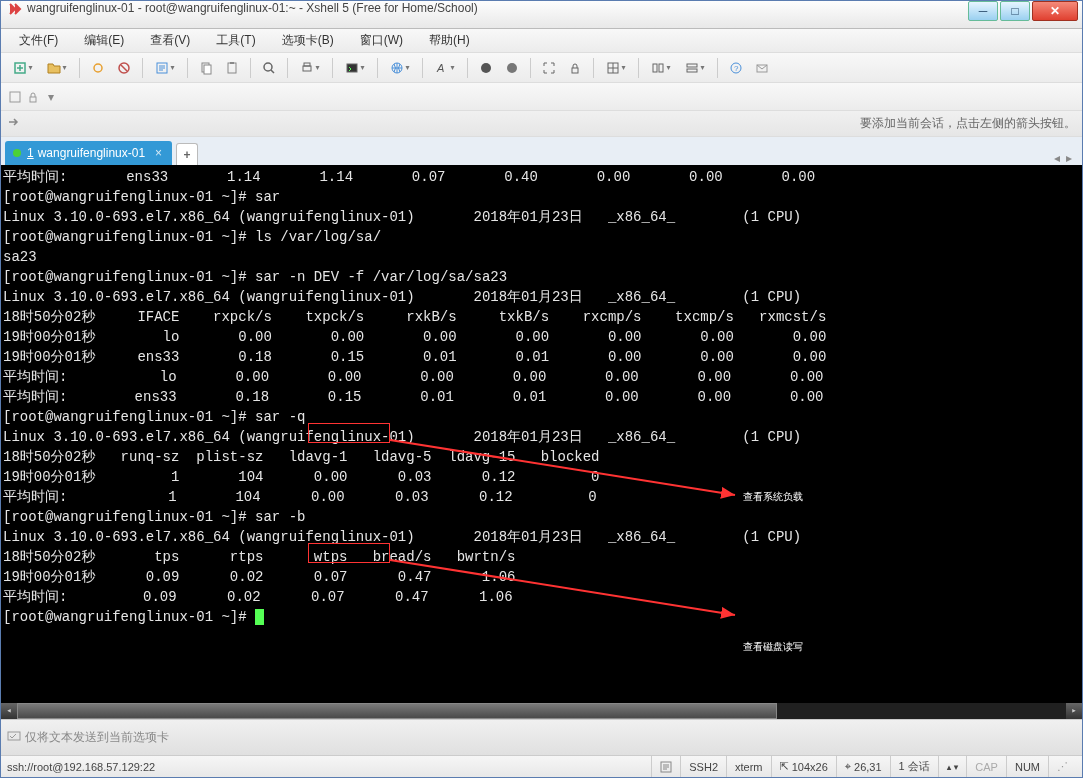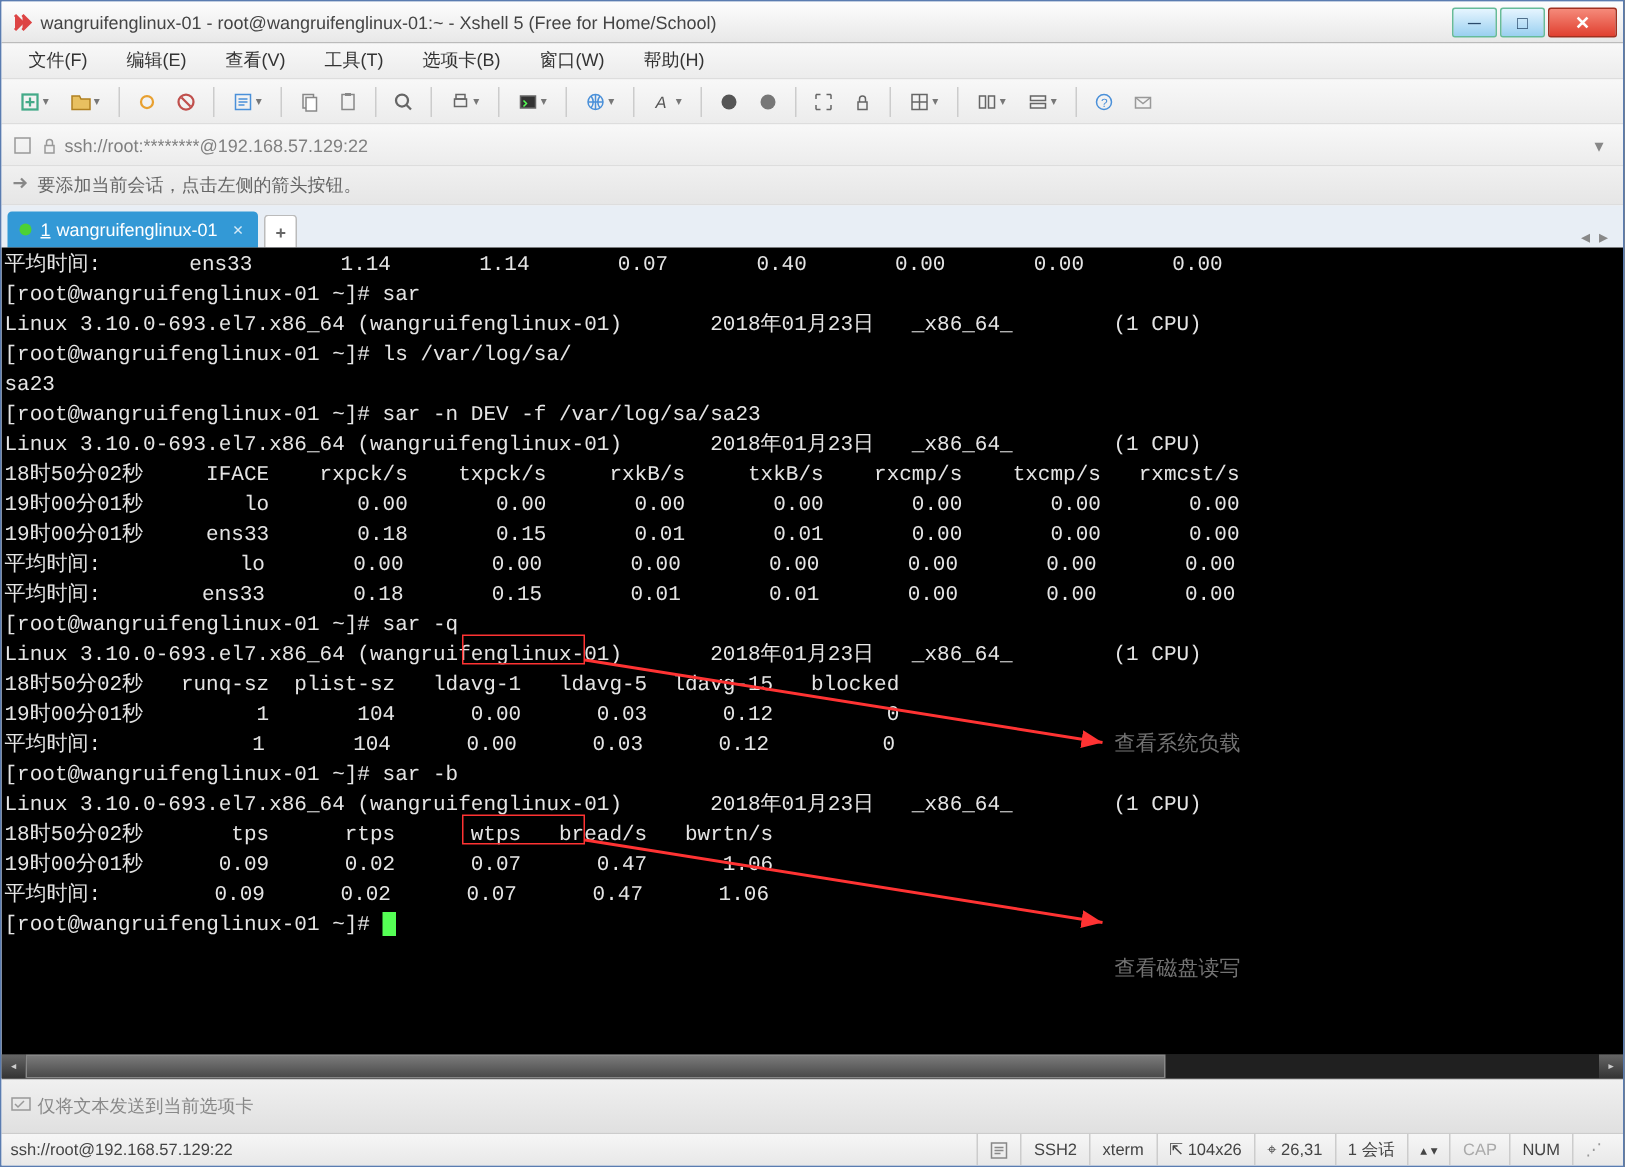--- a/index.html
+++ b/index.html
@@ -1,51 +1,51 @@
 <!DOCTYPE html>
 <html><head>
 <meta charset="utf-8">
 <style>
 * { margin: 0; padding: 0; box-sizing: border-box; }
 body { font-family: "Microsoft YaHei", "SimSun", Tahoma, sans-serif; font-size: 12px; background: #fff; width: 1083px; height: 778px; overflow: hidden; display: flex; flex-direction: column; border: 1px solid #5a7cb0; }
-.titlebar { height: 28px; background: linear-gradient(to bottom, #fdfdfd, #e8e8e8); display: flex; align-items: center; padding: 0 4px 0 6px; border-bottom: 1px solid #bbb; }
+.titlebar { height: 28px; background: linear-gradient(to bottom, #fdfdfd, #e8e8e8); display: flex; align-items: flex-start; padding: 0 4px 0 6px; border-bottom: 1px solid #bbb; }
 .titlebar-icon { width: 16px; height: 16px; margin-right: 4px; display: inline-flex; align-items: center; justify-content: center; color: #d44; }
 .titlebar-title { flex: 1; color: #444; font-size: 12px; }
 .win-btns { display: flex; }
 .win-btn { width: 30px; height: 20px; display: inline-flex; align-items: center; justify-content: center; margin-left: 2px; border: 1px solid #6b9; background: linear-gradient(to bottom,#e6f5ff,#9ad0f0); border-radius: 2px; font-weight: bold; color: #2a4a6a; cursor: default; }
 .win-close { width: 46px; background: linear-gradient(to bottom,#f58a7a,#e04030); border-color:#a03020; color: #fff; }
 .menubar { height: 24px; background: linear-gradient(to bottom,#f8f8f8,#ececec); display: flex; align-items: center; padding: 0 8px; border-bottom: 1px solid #ddd; }
 .menubar span { margin-right: 16px; color: #333; cursor: default; margin-left: 10px; }
 .toolbar { height: 30px; background: linear-gradient(to bottom,#f8f8f8,#ececec); display: flex; align-items: center; padding: 0 6px; border-bottom: 1px solid #ddd; gap: 2px; }
 .tool-btn { width: 24px; height: 24px; display: inline-flex; align-items: center; justify-content: center; border: 1px solid transparent; border-radius: 2px; color: #555; cursor: default; }
 .tool-btn.drop { width: 32px; }
 .tool-btn svg { pointer-events: none; }
 .tool-sep { width: 1px; height: 20px; background: #ccc; margin: 0 4px; }
 .addrbar { height: 28px; background: linear-gradient(to bottom,#f8f8f8,#ececec); display: flex; align-items: center; padding: 0 6px; border-bottom: 1px solid #ddd; }
 .addr-icon { width: 16px; height: 16px; margin-right: 2px; display: inline-flex; align-items: center; justify-content: center; color: #888; }
 .addr-text { color: #808080; flex: 1; }
-.infobar { height: 26px; background: linear-gradient(to bottom,#f0f0f0,#e6e6e6); display: flex; align-items: center; padding: 0 6px; border-bottom: 1px solid #ddd; color: #666; }
+.infobar { height: 26px; background: linear-gradient(to bottom,#f0f0f0,#e6e6e6); display: flex; align-items: center; padding: 0 6px; border-bottom: 1px solid #ddd; color: #666; justify-content: space-between; }
 .infobar .icon { margin-right: 4px; color:#888; }
 .tabbar { height: 28px; background: #e8eef5; display: flex; align-items: flex-end; padding: 0 4px; }
 .tab { height: 24px; background: #3399d6; color: #fff; display: inline-flex; align-items: center; padding: 0 10px 0 8px; border-radius: 3px 3px 0 0; font-size: 12px; cursor: default; }
 .tab .dot { width: 8px; height: 8px; border-radius: 50%; background: #4cd137; margin-right: 6px; }
 .tab .num { text-decoration: underline; margin-right: 4px; }
 .tab .close { margin-left: 10px; opacity: .8; }
 .tab-add { width: 22px; height: 22px; background: #fff; border: 1px solid #bbb; border-bottom: none; display: inline-flex; align-items: center; justify-content: center; margin-left: 4px; border-radius: 3px 3px 0 0; color: #666; font-weight: bold; cursor: default; }
 .tab-right { margin-left:auto; display:flex; gap:6px; padding:0 6px; color:#888; }
 .terminal { flex: 1; background: #000; color: #d0d0d0; font-family: "NSimSun","SimSun","Courier New",monospace; font-size: 14px; line-height: 20px; padding: 2px 2px; white-space: pre; overflow: hidden; position: relative; }
 .terminal .w { color: #e5e5e5; font-family: Liberation Mono, monospace; }
 .terminal .cursor { display:inline-block; width:9px; height:16px; background:#55ff55; vertical-align:middle; }
 .scroll-h { position:absolute; left:0; right:0; bottom:0; height:16px; background:#3a3a3a; display:flex; align-items:center; }
 .scroll-h .sbtn { width:16px; height:16px; background:linear-gradient(to bottom,#666,#333); display:inline-flex; align-items:center; justify-content:center; color:#ccc; font-size:9px; }
 .scroll-h .track { flex:1; height:16px; background:#202020; position:relative; }
 .scroll-h .thumb { position:absolute; left:0; top:0; height:16px; width:760px; background:linear-gradient(to bottom,#7a7a7a,#4a4a4a); border:1px solid #888; }
 .annot { position:absolute; border:1px solid #f33; pointer-events:none; }
 .annot-line { position:absolute; pointer-events:none; }
-.annot-text { position:absolute; color:#737373; font-size:14px; font-family:Liberation Serif, serif; pointer-events:none; }
+.annot-text { position:absolute; color:#ffffff; font-size:10px; font-family:Liberation Serif, serif; pointer-events:none; }
 .sendbar { height: 36px; background: linear-gradient(to bottom,#f0f0f0,#e0e0e0); display: flex; align-items: center; padding: 0 6px; border-top: 1px solid #ccc; color: #888; }
 .sendbar .icon { margin-right: 4px; }
 .statusbar { height: 22px; background: linear-gradient(to bottom,#f6f6f6,#e8e8e8); display: flex; align-items: center; padding: 0 6px; border-top: 1px solid #ccc; font-size: 11px; color: #444; }
 .statusbar .cell { padding: 0 8px; border-left: 1px solid #ccc; height: 100%; display: inline-flex; align-items: center; }
 .statusbar .cell:first-child { border-left: none; flex: 1; padding-left: 0; }
 .dd { font-size:8px; margin-left:1px; color:#777; }
 </style>
 </head>
 <body>
 
@@ -224,21 +224,20 @@
       <svg width="12" height="12">
         <rect x="1" y="1" width="10" height="10" fill="none" stroke="#999"></rect>
       </svg>
     </span>
   <span class="addr-icon">
       <svg width="12" height="12">
         <rect x="3" y="6" width="6" height="5" fill="none" stroke="#999"></rect>
         <path d="M4 6V4a2 2 0 0 1 4 0v2" fill="none" stroke="#999"></path>
       </svg>
     </span>
-  <span class="addr-text">ssh://root:********@192.168.57.129:22</span>
   <span class="addr-icon" style="color:#888">▾</span>
 </div>
 
 <div class="infobar">
   <span class="icon"><svg width="14" height="14">
         <path d="M2 7h8M7 4l3 3-3 3" fill="none" stroke="#888" stroke-width="1.5"></path>
       </svg></span>
   <span>要添加当前会话，点击左侧的箭头按钮。</span>
 </div>
 

